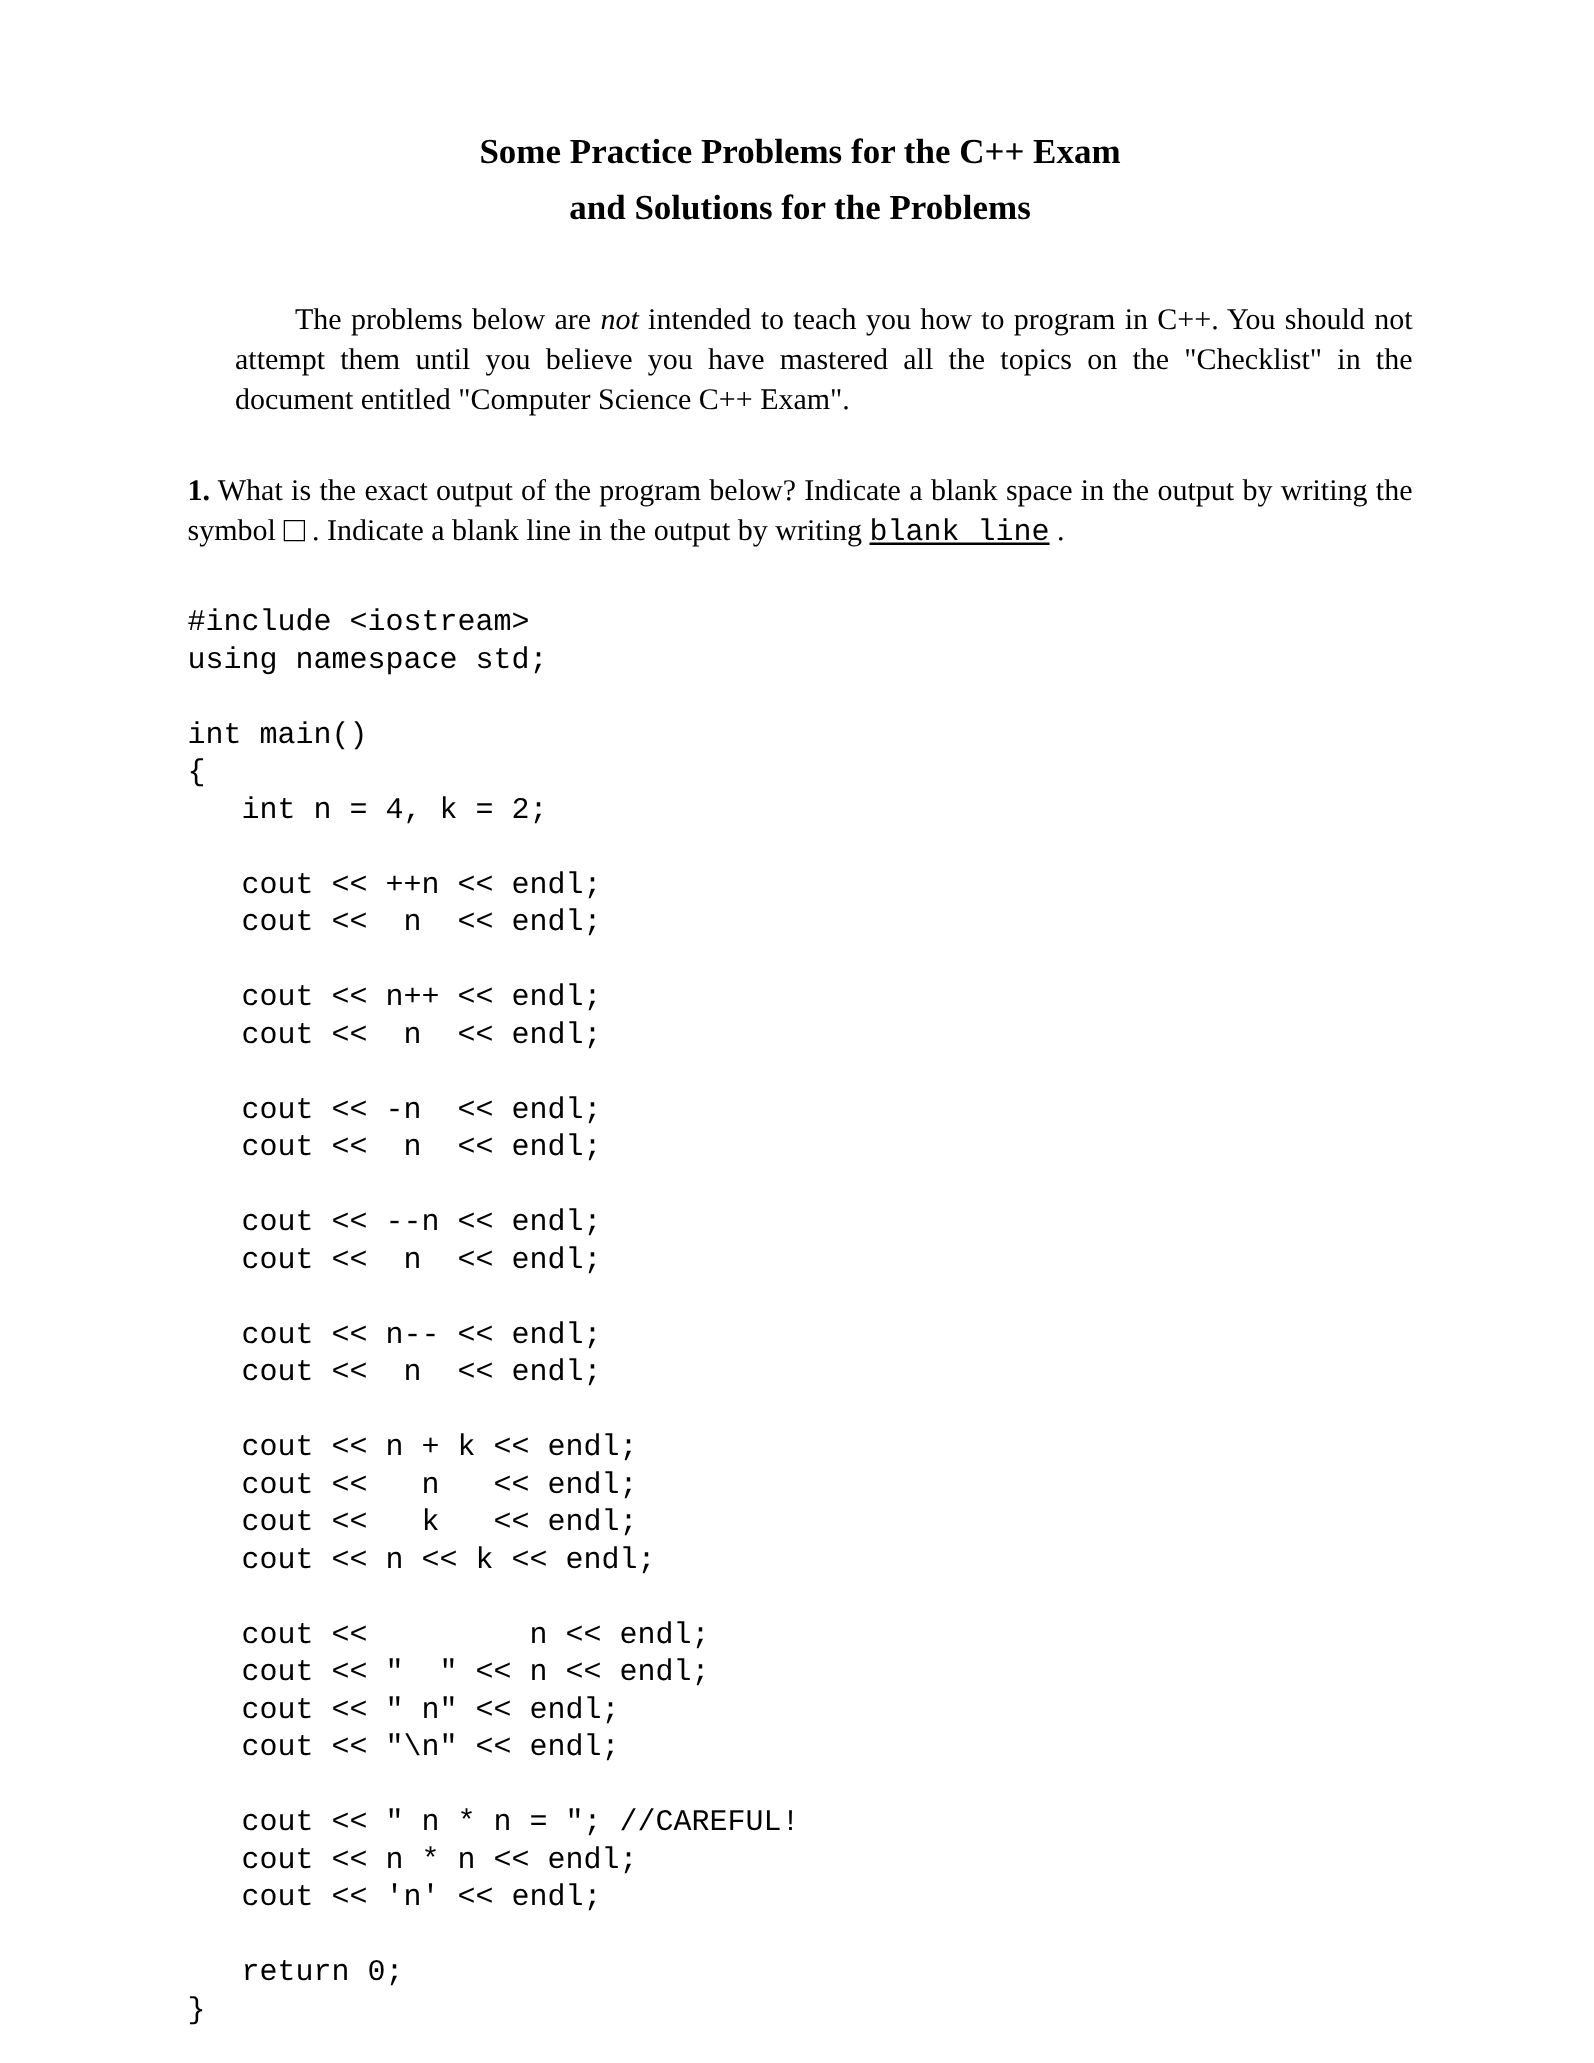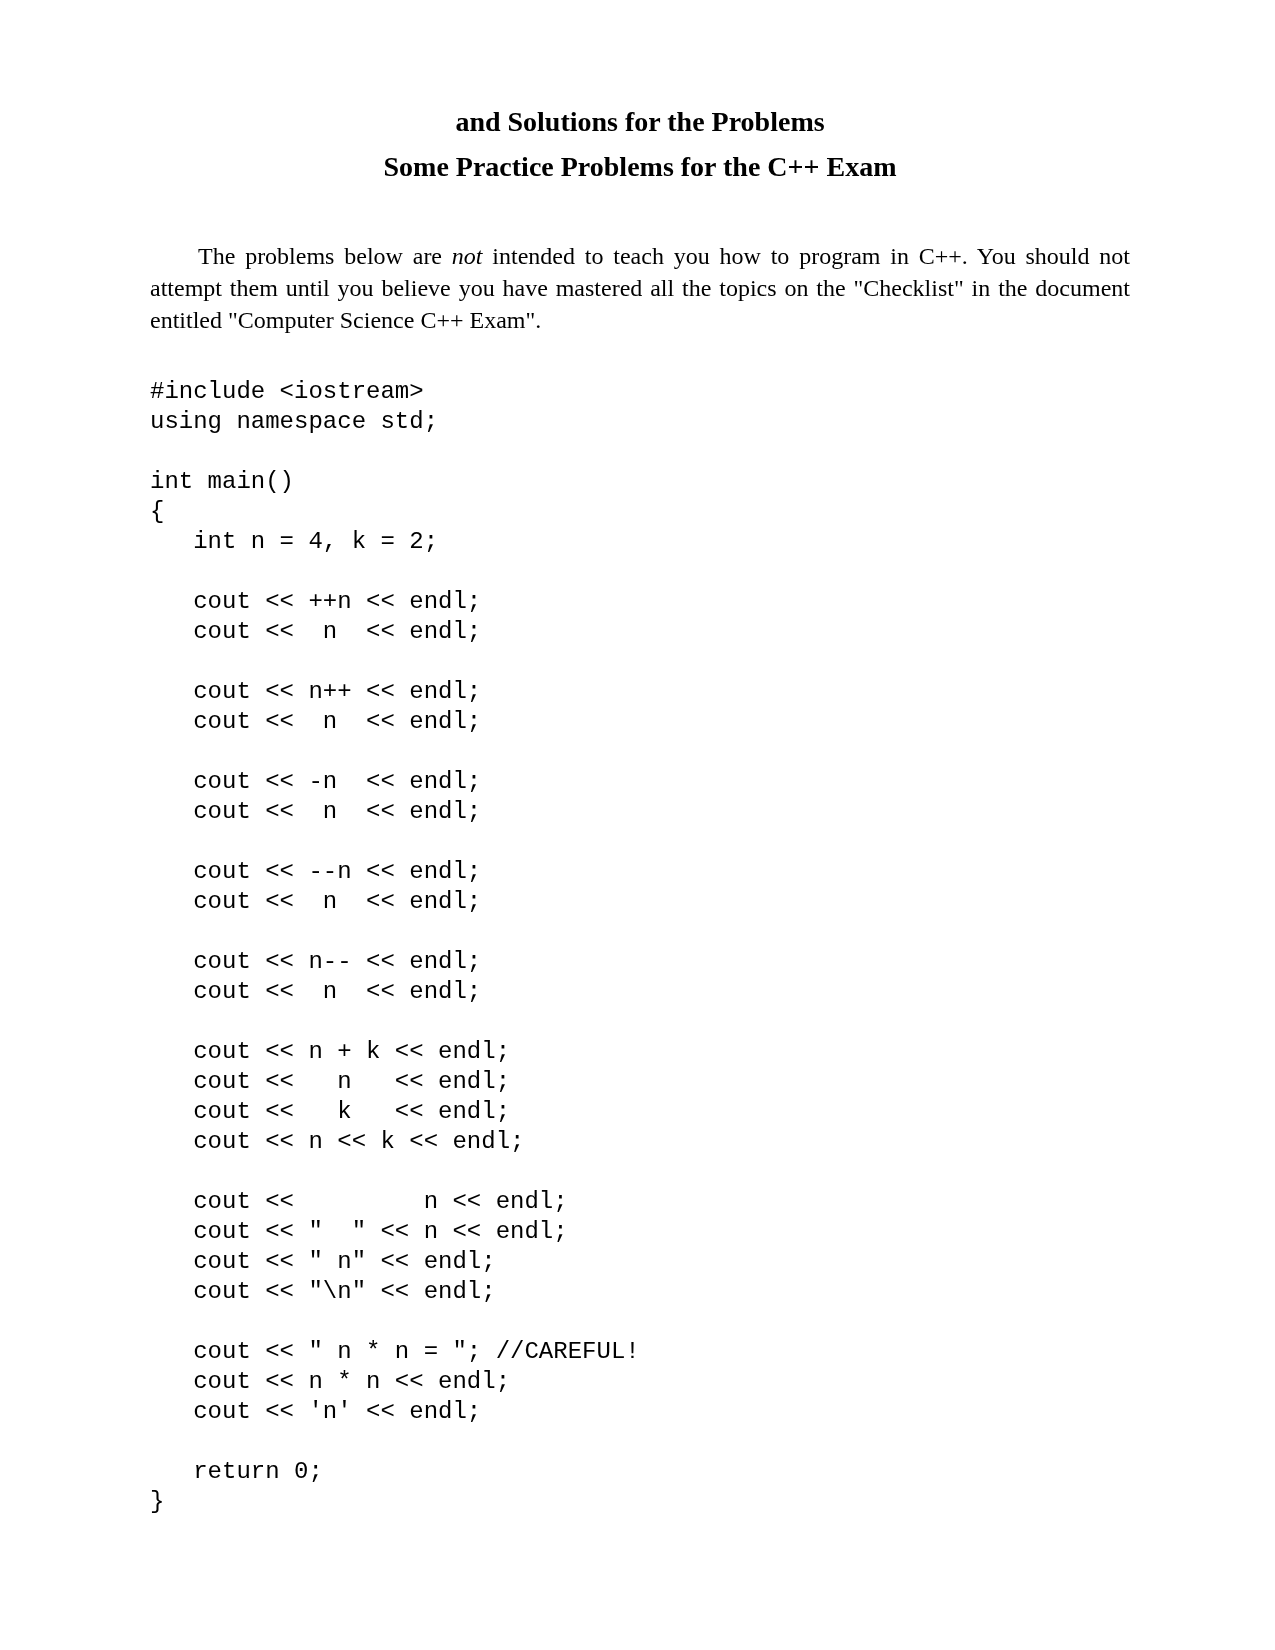--- a/index.html
+++ b/index.html
@@ -24,20 +24,21 @@
     margin-bottom: 50px;
   }
   .para {
     font-size: 24px;
     line-height: 1.35;
     text-align: justify;
     margin-bottom: 6px;
   }
   .indent {
     text-indent: 48px;
+    margin-left: 38px;
   }
   .q1 {
     font-size: 24px;
     line-height: 1.35;
     margin-top: 40px;
     text-align: justify;
   }
   .q1 b { font-weight: bold; }
   .italic { font-style: italic; }
   .mono {
@@ -57,28 +58,31 @@
     white-space: pre;
     margin-top: 40px;
   }
 </style>
 </head>
 <body>
 
 <div class="page">
 
   <div class="title">
+    <div>Some Practice Problems for the C++ Exam</div>
     <div>and Solutions for the Problems</div>
-    <div>Some Practice Problems for the C++ Exam</div>
   </div>
 
   <div class="para indent">
     <span>The problems below are </span><span class="italic">not</span><span> intended to teach you how to program in C++.  You should not attempt them until you believe you have mastered all the topics on the "Checklist" in the document entitled "Computer Science C++ Exam".</span>
   </div>
 
+  <div class="q1">
+    <b>1.</b><span>  What is the exact output of the program below?  Indicate a blank space in the output by writing the symbol  </span><span class="square"></span><span> .  Indicate a blank line in the output by writing  </span><span class="mono" style="text-decoration: underline;">blank line</span><span> .</span>
+  </div>
 
   <div class="code">#include &lt;iostream&gt;
 using namespace std;
 
 int main()
 {
    int n = 4, k = 2;
 
    cout &lt;&lt; ++n &lt;&lt; endl;
    cout &lt;&lt;  n  &lt;&lt; endl;

